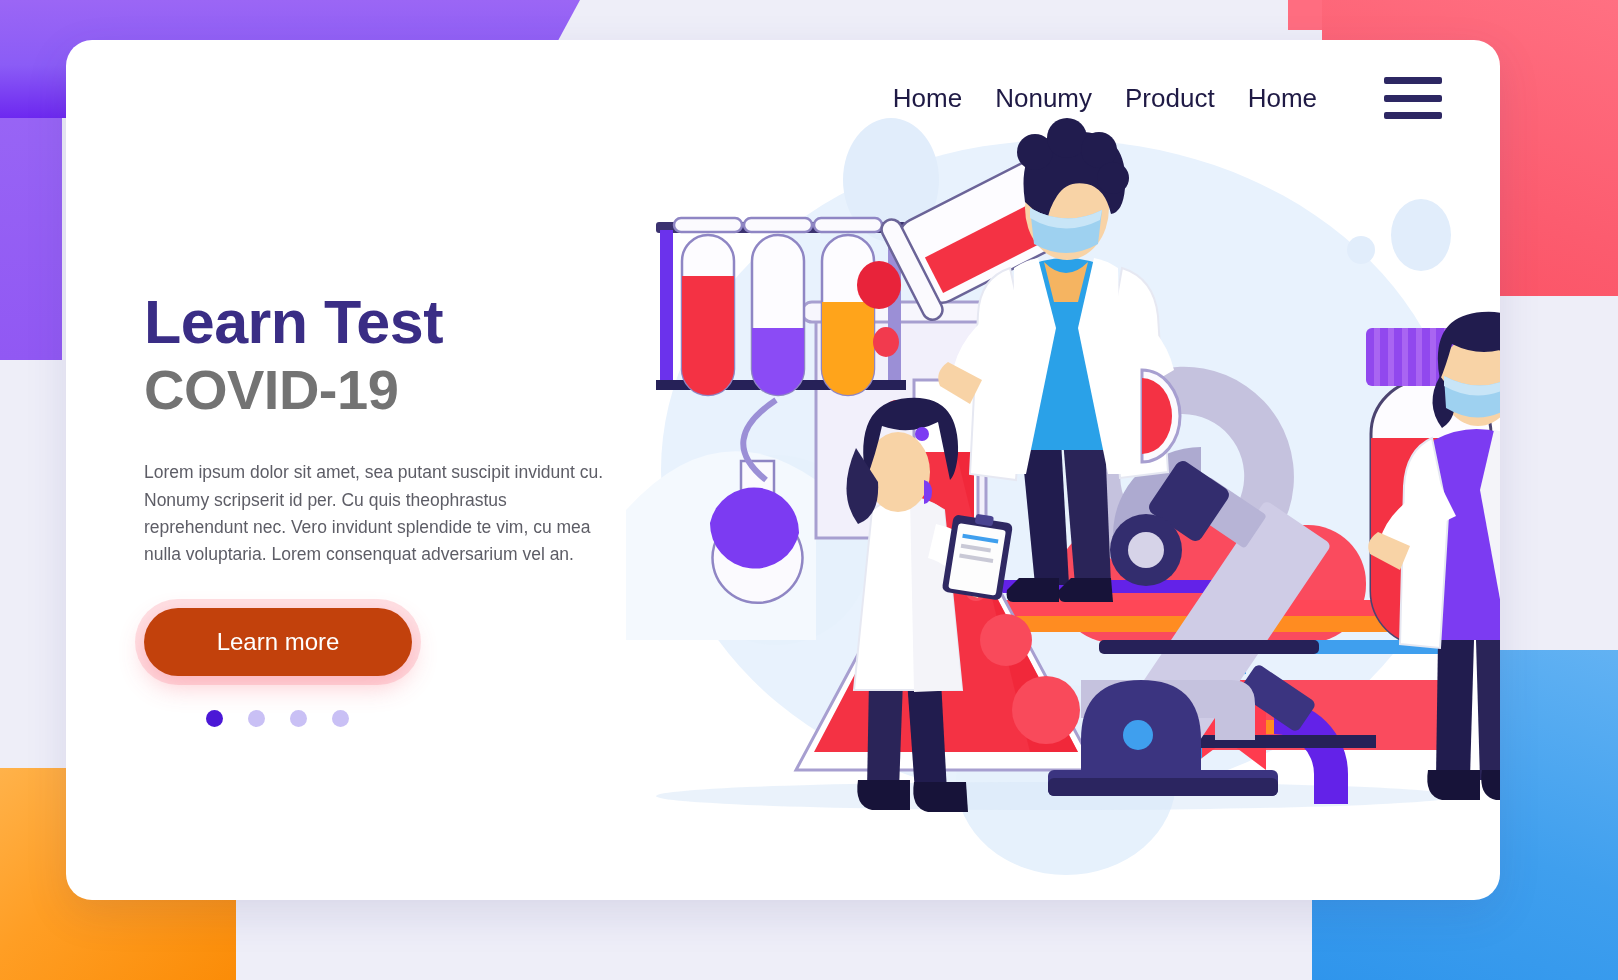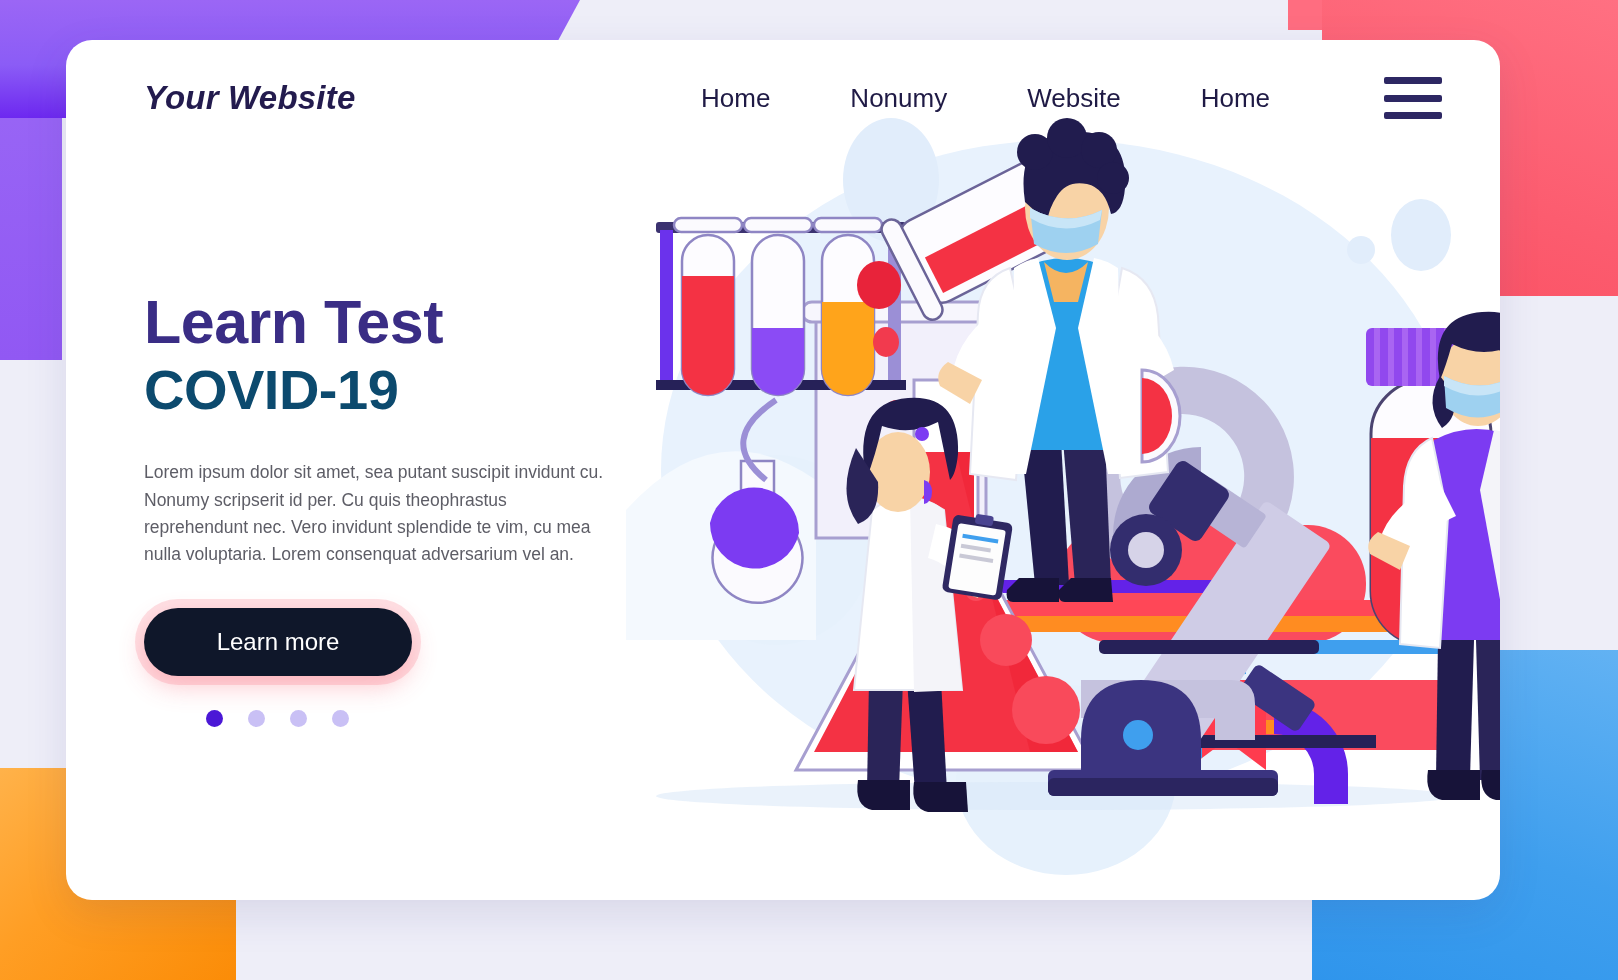--- a/index.html
+++ b/index.html
@@ -63,21 +63,21 @@
     margin-left:78px;
     font-size:33px;
     font-style:italic;
     font-weight:bold;
     color:#231b4e;
     letter-spacing:.2px;
     white-space:nowrap;
   }
   #nav {
     margin-left:auto;
-    display:flex; align-items:center; gap:80px;
+    display:flex; align-items:center; gap:33px;
     margin-right:58px;
   }
   .nav-link {
     font-size:26px;
     color:#1f1a45;
     text-decoration:none;
     white-space:nowrap;
   }
   #hamburger {
     margin-left:34px;
@@ -89,33 +89,33 @@
 
   
   #hero {
     position:absolute; left:78px; top:250px; width:540px; z-index:30;
   }
   #title-1 {
     font-size:61px; font-weight:bold; color:#3a2d85; line-height:1.05;
     letter-spacing:-.5px;
   }
   #title-2 {
-    font-size:56px; font-weight:bold; color:#0c4a6e; line-height:1.15;
+    font-size:56px; font-weight:bold; color:#737373; line-height:1.15;
     letter-spacing:-.5px; margin-top:4px;
   }
   #hero-desc {
     margin-top:37px;
     font-size:17.5px; line-height:1.55; color:#5d5d66;
     width:470px;
   }
   #cta {
     margin-top:40px;
     width:268px; height:68px;
     border:none; border-radius:36px;
-    background:#0f172a;
+    background:#c2410c;
     color:#fff; font-size:24px; font-family:inherit;
     cursor:pointer;
     box-shadow:0 0 0 9px rgba(249,72,92,.17), 0 10px 26px rgba(249,72,92,.30);
   }
   #dots { margin-top:34px; margin-left:62px; display:flex; gap:25px; }
   .dot { width:17px; height:17px; border-radius:50%; background:#c9c0f5; cursor:pointer; }
   .dot.active { background:#4b18d6; }
 
   
   #illus { position:absolute; left:560px; top:40px; width:874px; height:820px; }
@@ -127,26 +127,25 @@
 <div class="deco" id="deco-purple-left"></div>
 <div class="deco" id="deco-purple"></div>
 <div class="deco" id="deco-pink-top"></div>
 <div class="deco" id="deco-pink"></div>
 <div class="deco" id="deco-orange"></div>
 <div class="deco" id="deco-blue"></div>
 
 <div id="card">
 
   <div id="header">
-    <div id="logo">Your Website</div>
 
     <nav id="nav">
       <a class="nav-link" href="#">Home</a>
       <a class="nav-link" href="#">Nonumy</a>
-      <a class="nav-link" href="#">Website</a>
+      <a class="nav-link" href="#">Product</a>
       <a class="nav-link" href="#">Home</a>
 
       <div id="hamburger">
         <span></span>
         <span></span>
         <span></span>
       </div>
     </nav>
   </div>
 

